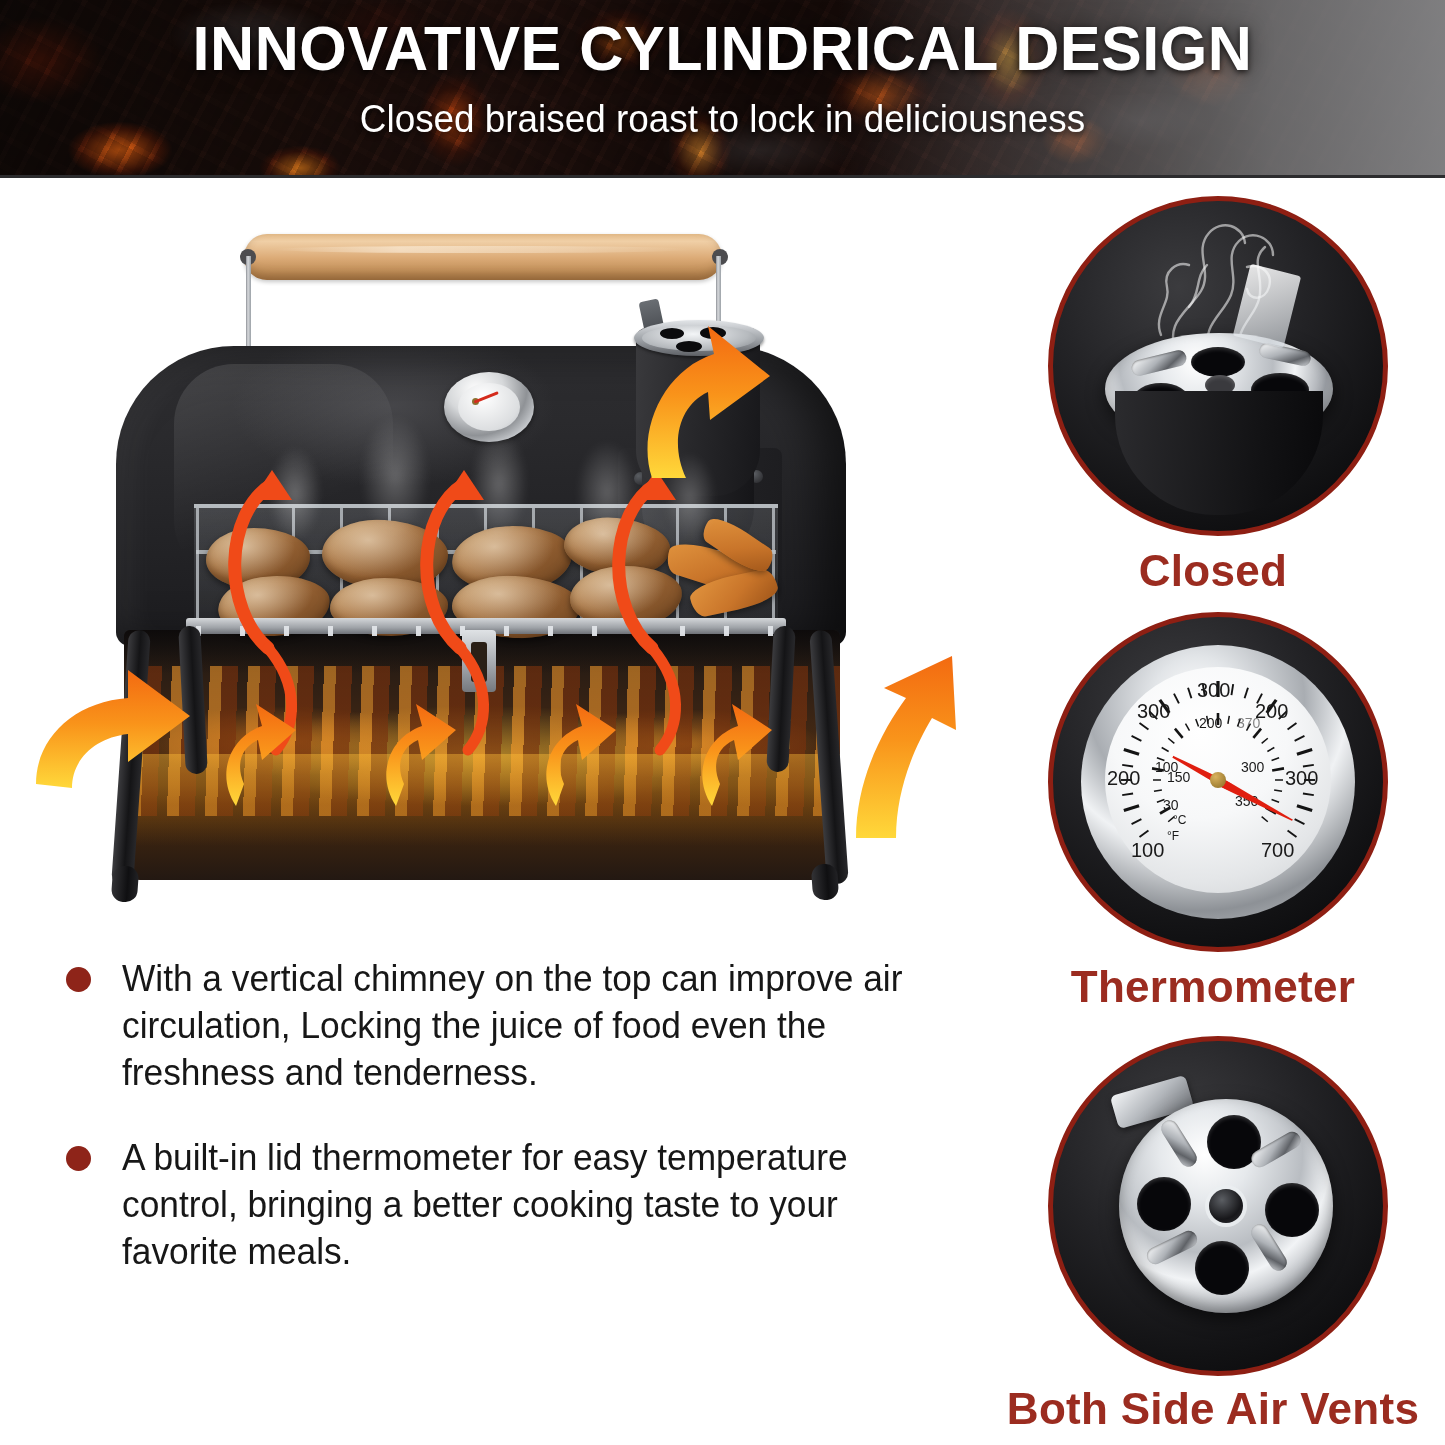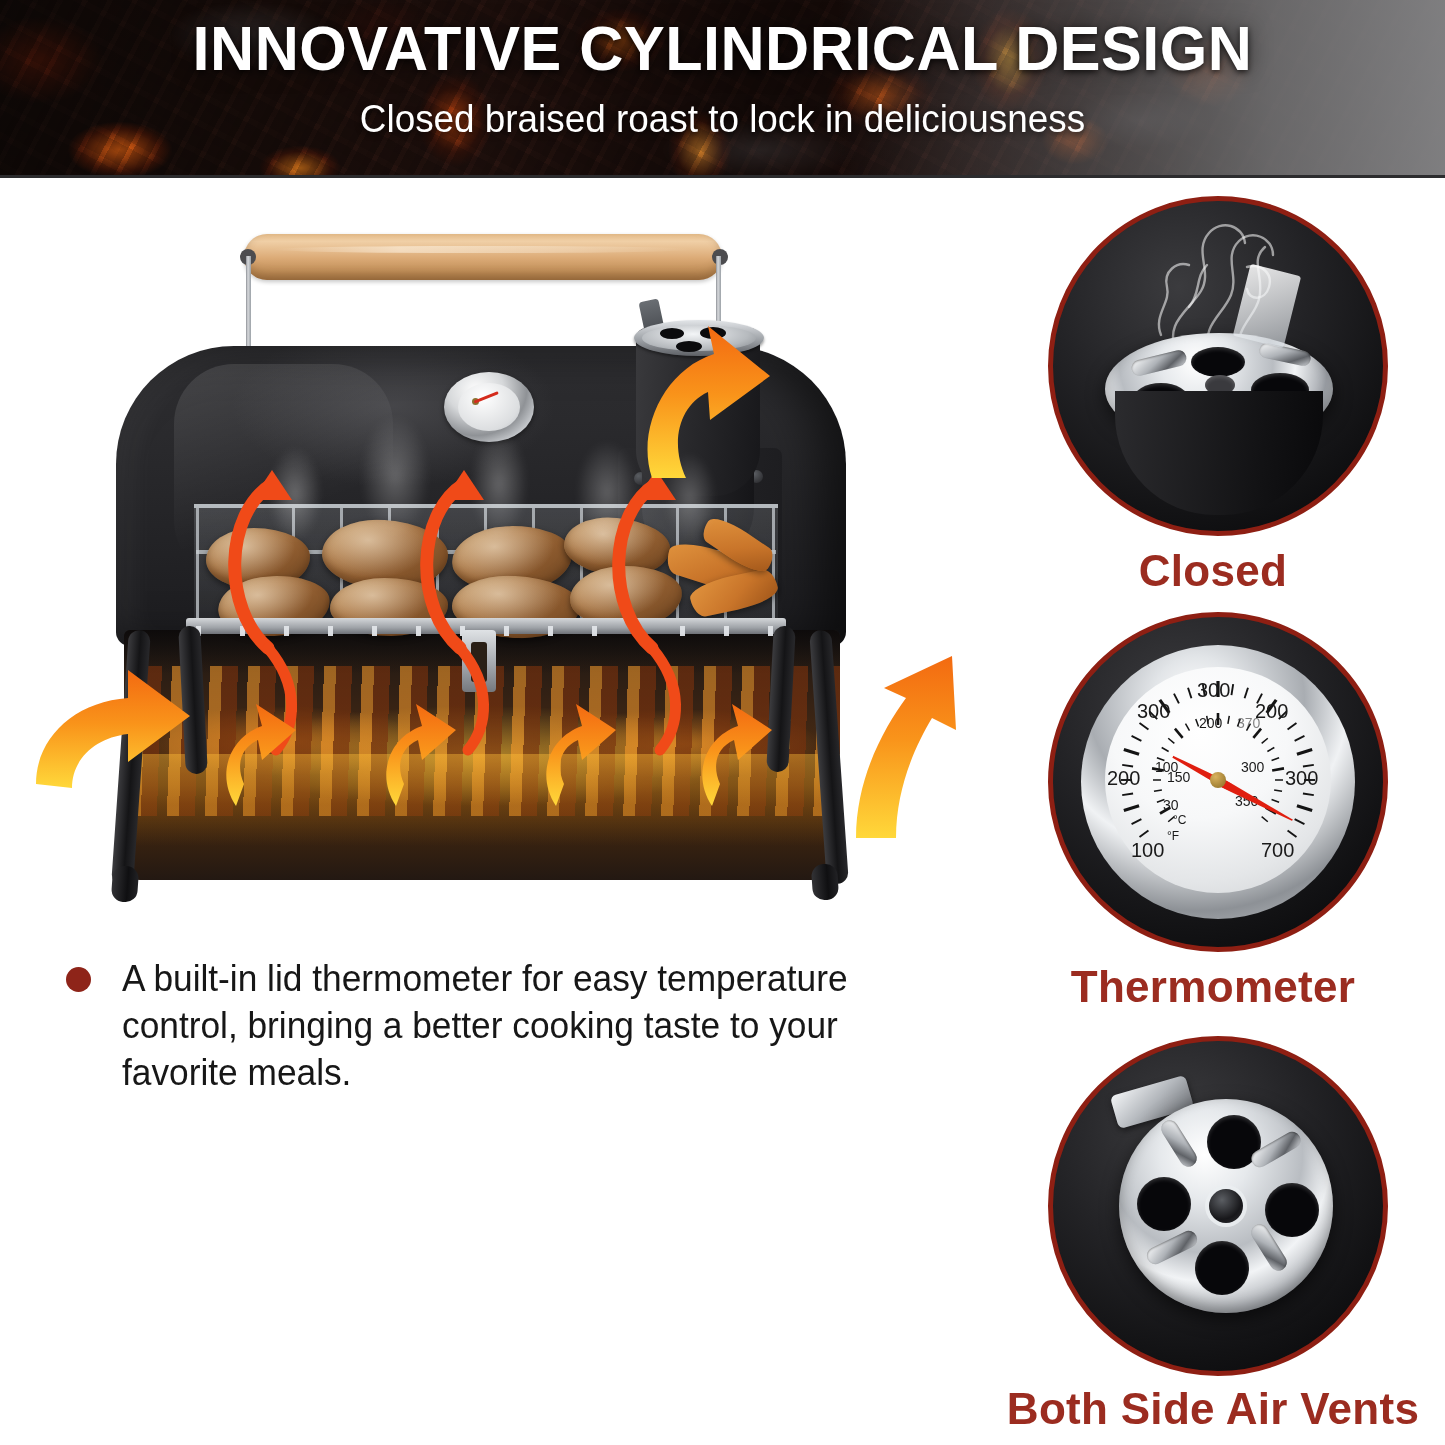--- a/index.html
+++ b/index.html
@@ -312,20 +312,24 @@
 
       <path d="M36,606 C36,560 74,524 128,520 l0,-28 62,46 -62,46 0,-28 c-34,4 -56,26 -56,54 z" fill="url(#heatg)"></path>
 
       <path d="M856,660 C856,600 884,550 906,520 l-22,-10 68,-32 4,74 -24,-12 c-18,30 -36,72 -36,120 z" fill="url(#heatg)"></path>
 
       <path d="M652,300 C636,252 664,192 714,176 l-6,-28 62,50 -60,44 -2,-28 c-30,14 -38,52 -22,86 z" fill="url(#heatg)"></path>
     </svg>
   </div>
 
   <div class="bullets">
+    <div class="bullet-row">
+      <span class="bullet-dot"></span>
+      <div class="bullet-text">With a vertical chimney on the top can improve air circulation, Locking the juice of food even the freshness and tenderness.</div>
+    </div>
     <div class="bullet-row">
       <span class="bullet-dot"></span>
       <div class="bullet-text">A built-in lid thermometer for easy temperature control, bringing a better cooking taste to your favorite meals.</div>
     </div>
   </div>
 
   <div class="feature" style="left:1048px;top:196px;">
     <div class="circ" style="width:330px;height:330px;">
 
       <svg style="position:absolute;left:44px;top:6px;" width="240" height="150" viewBox="0 0 240 150">

